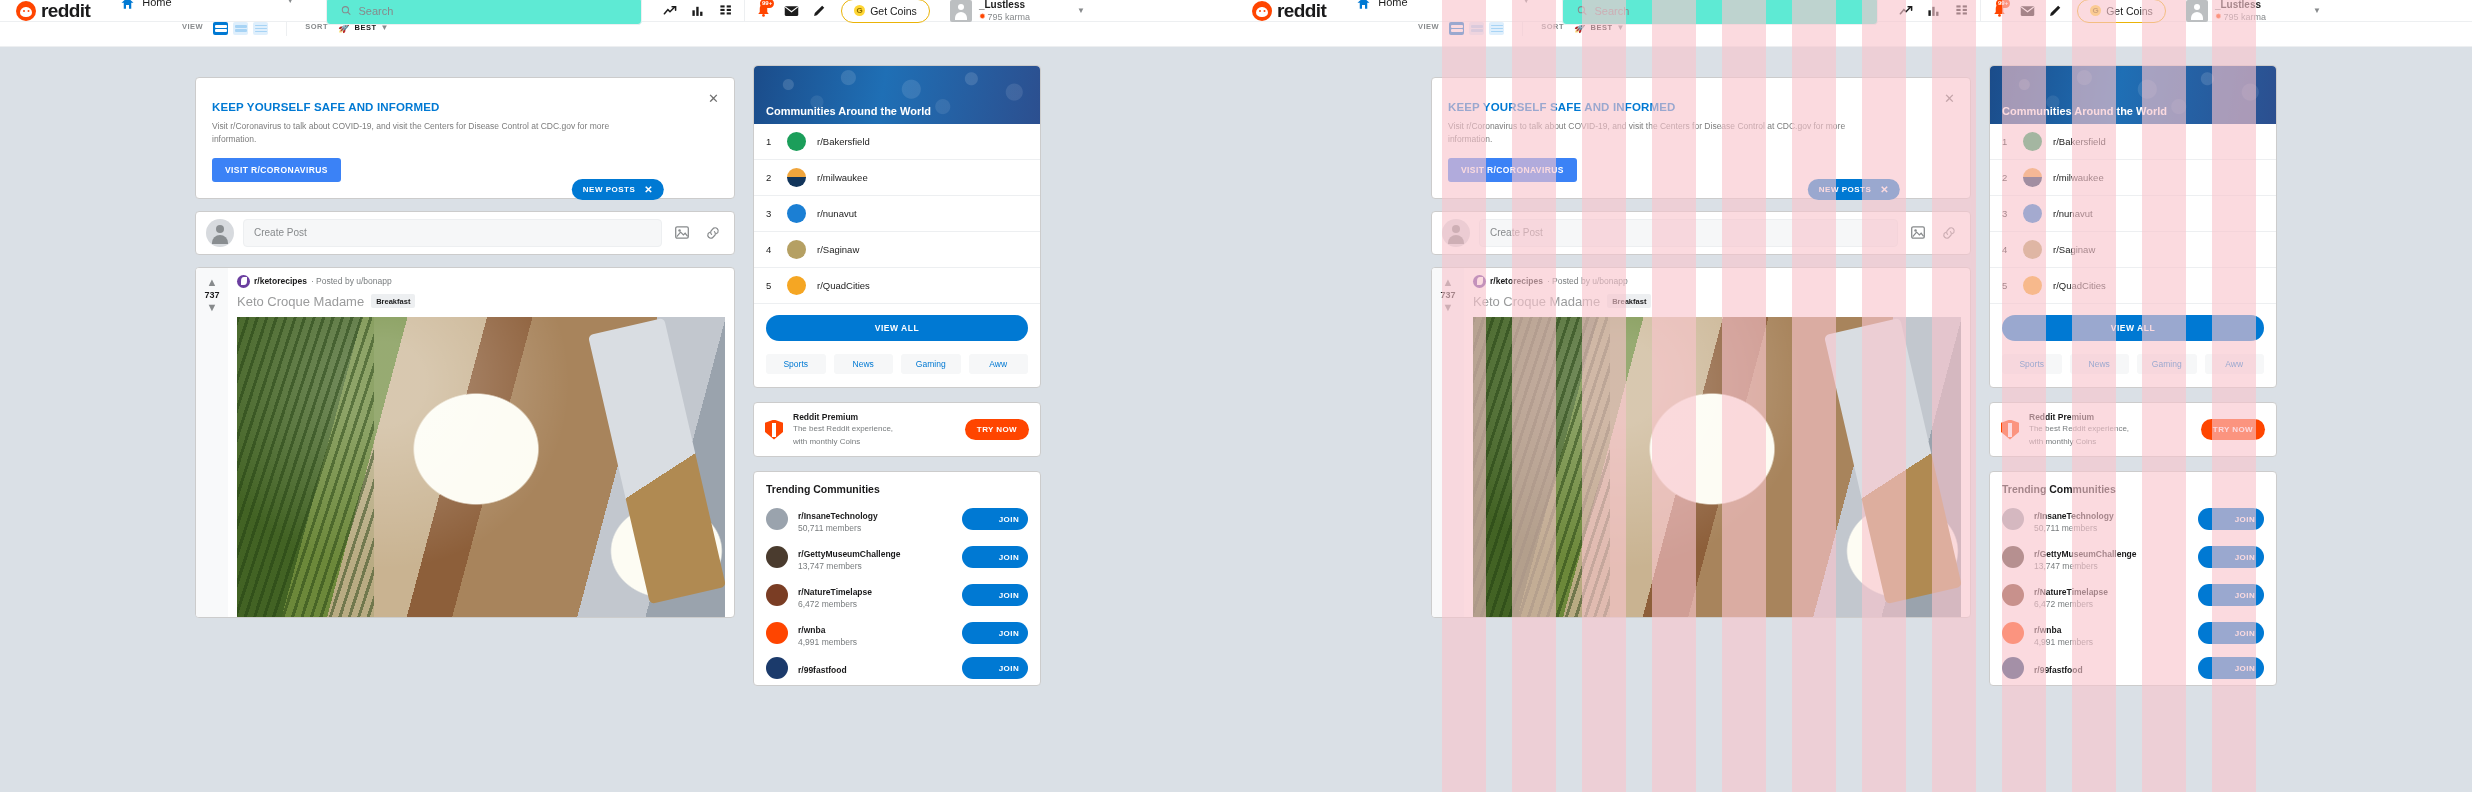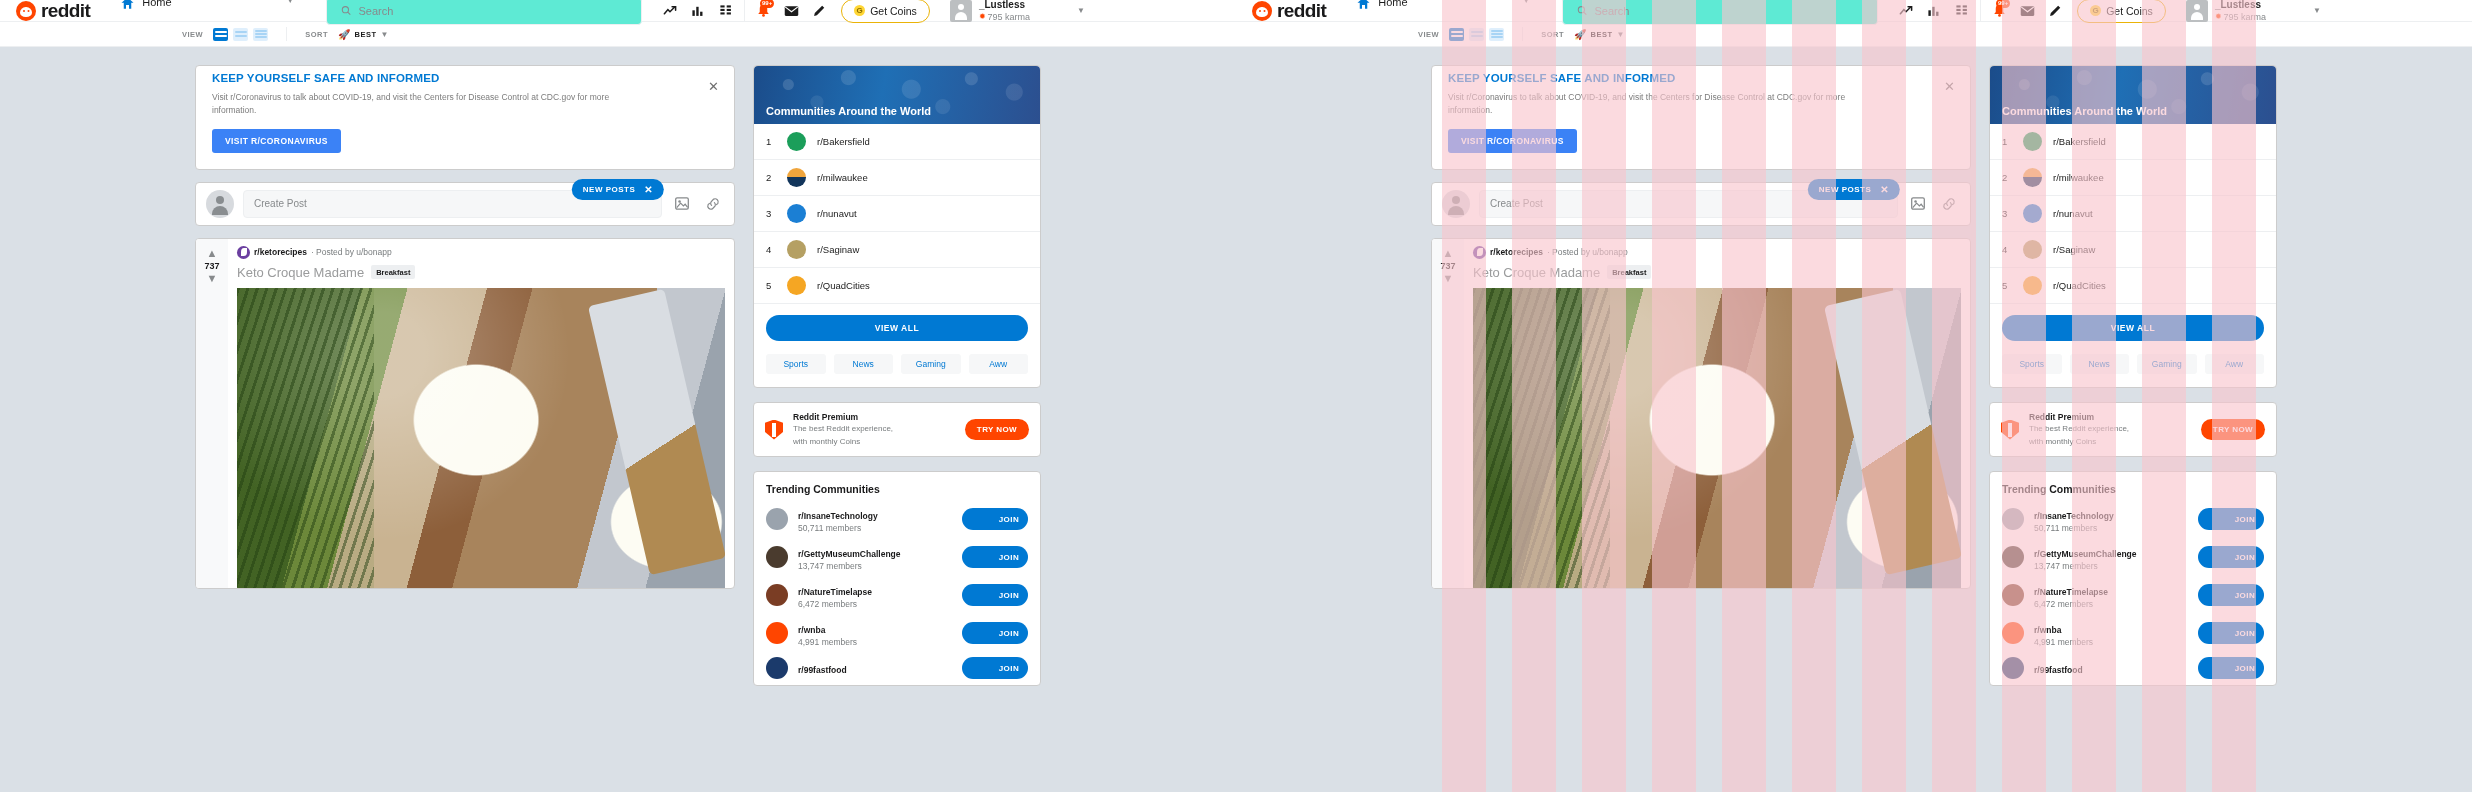--- a/index.html
+++ b/index.html
@@ -112,21 +112,21 @@
     content: ""; position: absolute; left: 5px; top: 12px;
     width: 12px; height: 8px; border-radius: 6px 6px 0 0; background: #fff;
   }
   .u-name { font-size: 10px; font-weight: bold; color: #1c1c1c; line-height: 1.25; }
   .u-karma { font-size: 9px; color: #878a8c; display: flex; align-items: center; gap: 2px; }
   .karma-ico { color: #ff4500; font-size: 8px; }
   .u-chev { margin-left: 40px; font-size: 8px; color: #878a8c; }
 
   
   .vsbar {
-    height: 25px; background: #fff; display: flex; align-items: center;
+    height: 25px; background: #fff; display: flex; align-items: flex-start;
     padding-left: 182px; gap: 10px;
     border-bottom: 1px solid #edeff1;
     position: relative; z-index: 4;
   }
   .vs-lbl { font-size: 7.5px; font-weight: bold; color: #878a8c; letter-spacing: .5px; }
   .vmodes { display: flex; gap: 5px; }
   .vmode {
     width: 15px; height: 13px; border-radius: 2px; cursor: pointer;
     display: flex; flex-direction: column; justify-content: center; gap: 1.5px; padding: 1.5px;
     background: #dfeffc;
@@ -141,21 +141,21 @@
   .sort-v { font-size: 7.5px; font-weight: bold; color: #1c1c1c; letter-spacing: .5px; }
 
   
   .body { display: flex; justify-content: center; gap: 18px; padding-top: 18px; }
   .feed { width: 540px; }
   .side { width: 288px; }
 
   .card { background: #fff; border: 1px solid #ccc; border-radius: 4px; }
 
   
-  .covid { padding: 6px 16px 16px; position: relative; }
+  .covid { padding: 23px 16px 16px; position: relative; margin-top: 12px; }
   .covid h3 { font-size: 11.5px; color: #0079d3; letter-spacing: .15px; font-weight: bold; }
   .covid p { font-size: 8.5px; color: #7c7c7c; margin-top: 7px; line-height: 1.5; max-width: 420px; }
   .covid-btn {
     margin-top: 12px; display: inline-block; background: #3b82f6; color: #fff;
     font-size: 8.5px; font-weight: bold; letter-spacing: .4px;
     padding: 7px 13px; border-radius: 3px; border: 0; cursor: pointer;
     font-family: "Liberation Sans", sans-serif;
   }
   .x-btn {
     position: absolute; right: 13px; top: 13px; width: 15px; height: 15px;

